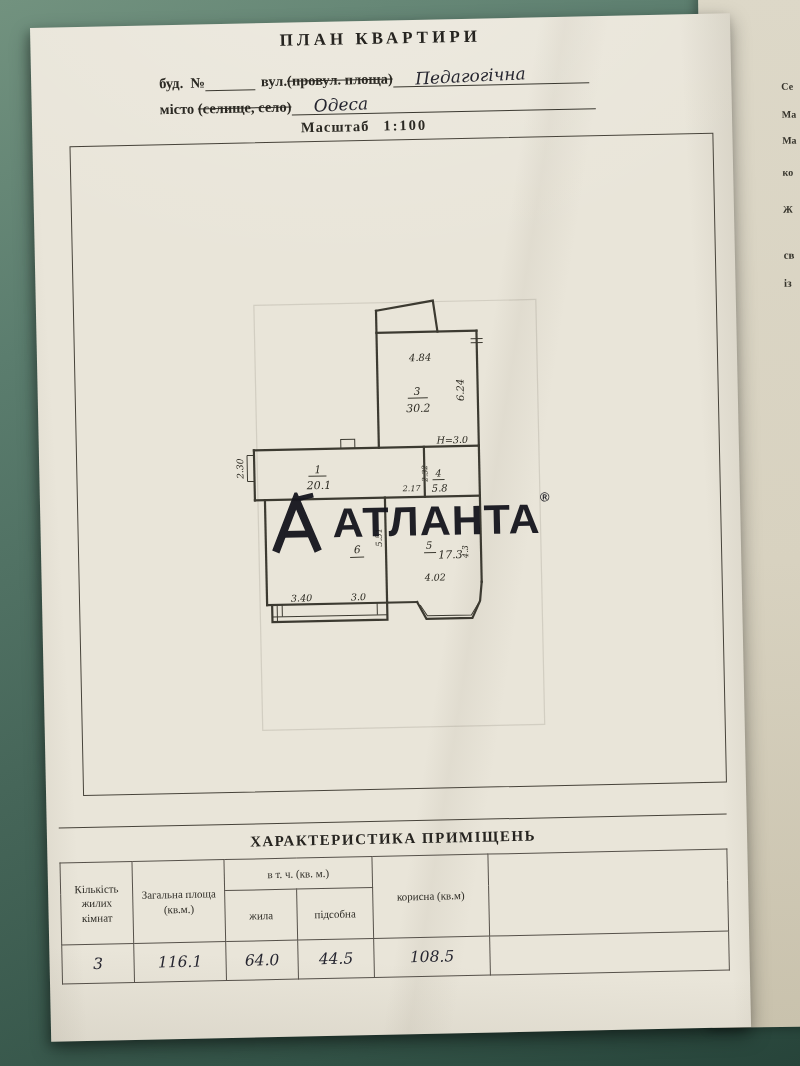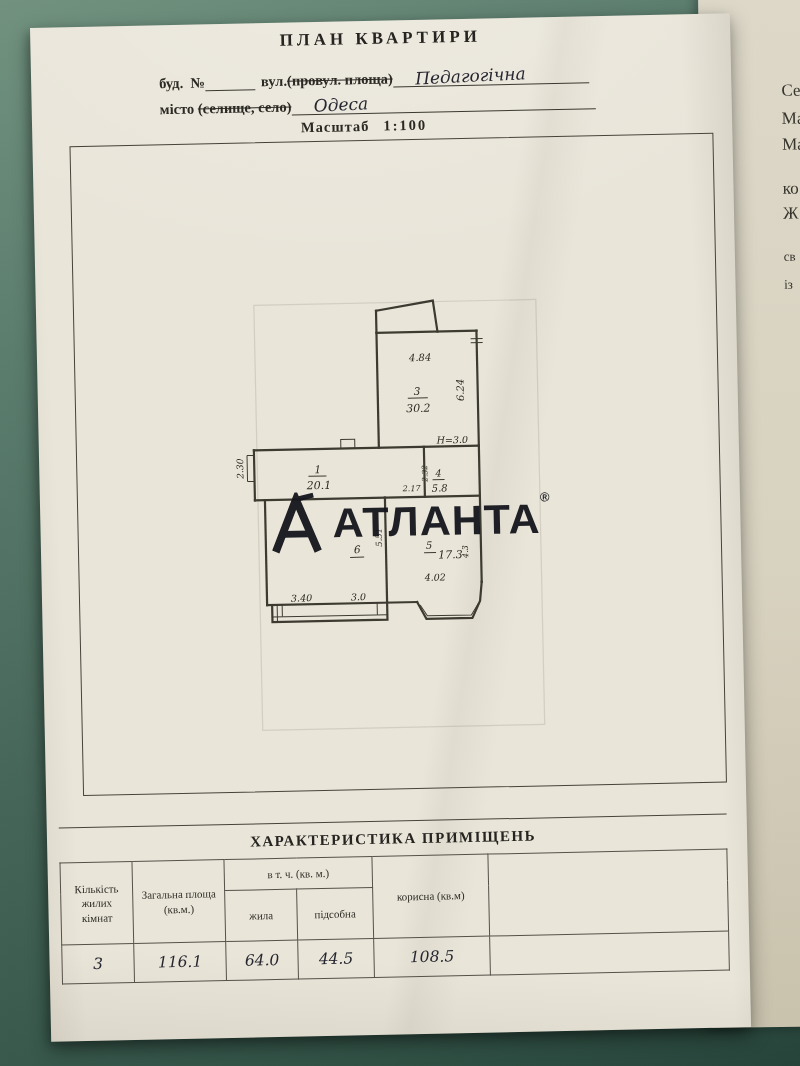--- a/index.html
+++ b/index.html
@@ -9,22 +9,22 @@
     font-family:"Liberation Serif", serif;
     color:#2e2c26;
   }
   
   .back-sheet{
     position:absolute;left:698px;top:-8px;width:110px;height:1036px;
     background:linear-gradient(180deg,#ddd8c8 0%,#d8d2c0 55%,#c9c2ad 100%);
     transform:rotate(-0.8deg);transform-origin:top left;
     box-shadow:-4px 2px 10px rgba(0,0,0,.28);
   }
-  .back-frag{position:absolute;left:82px;font-weight:normal;font-size:17px;color:#35332b;white-space:nowrap;}
-  .back-frag.small{font-size:13px;font-weight:400;}
+  .back-frag{position:absolute;left:82px;font-weight:bold;font-size:10px;color:#35332b;white-space:nowrap;}
+  .back-frag.small{font-size:11px;font-weight:700;}
   
   .paper{
     position:absolute;left:30px;top:28px;width:700px;height:1014px;
     background:#e9e5d9;
     transform:rotate(-1.2deg);transform-origin:top left;
     box-shadow:0 8px 20px rgba(0,0,0,.38),-3px 4px 10px rgba(0,0,0,.22);
   }
   .paper::before{ 
     content:"";position:absolute;inset:0;pointer-events:none;
     background:
@@ -93,21 +93,21 @@
   .col-rooms{width:72px;}.col-total{width:92px;}.col-living{width:72px;}
   .col-utility{width:76px;}.col-useful{width:116px;}
 </style>
 </head>
 <body>
 
 <div class="back-sheet">
   <div class="back-frag" style="top:90px">Се</div>
   <div class="back-frag" style="top:118px">Ма</div>
   <div class="back-frag" style="top:144px">Ма</div>
-  <div class="back-frag" style="top:188px">ко</div>
+  <div class="back-frag" style="top:176px">ко</div>
   <div class="back-frag" style="top:213px">Ж</div>
   <div class="back-frag small" style="top:258px">св</div>
   <div class="back-frag small" style="top:286px">із</div>
 </div>
 
 <div class="paper">
 
   <div class="doc-title">ПЛАН КВАРТИРИ</div>
 
   <div class="form-line" id="line1">

